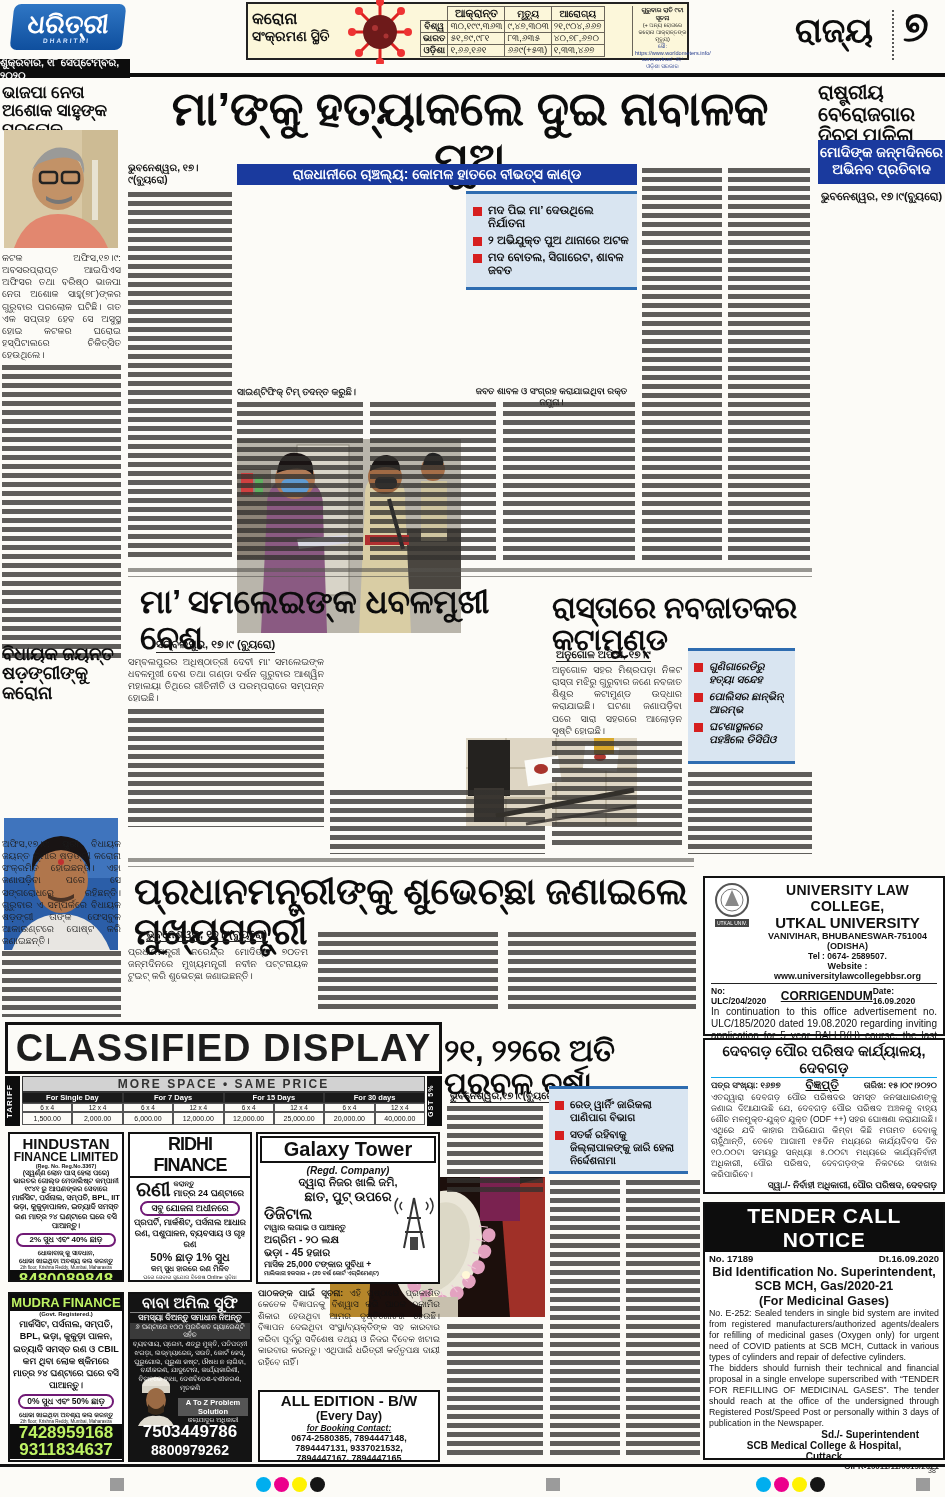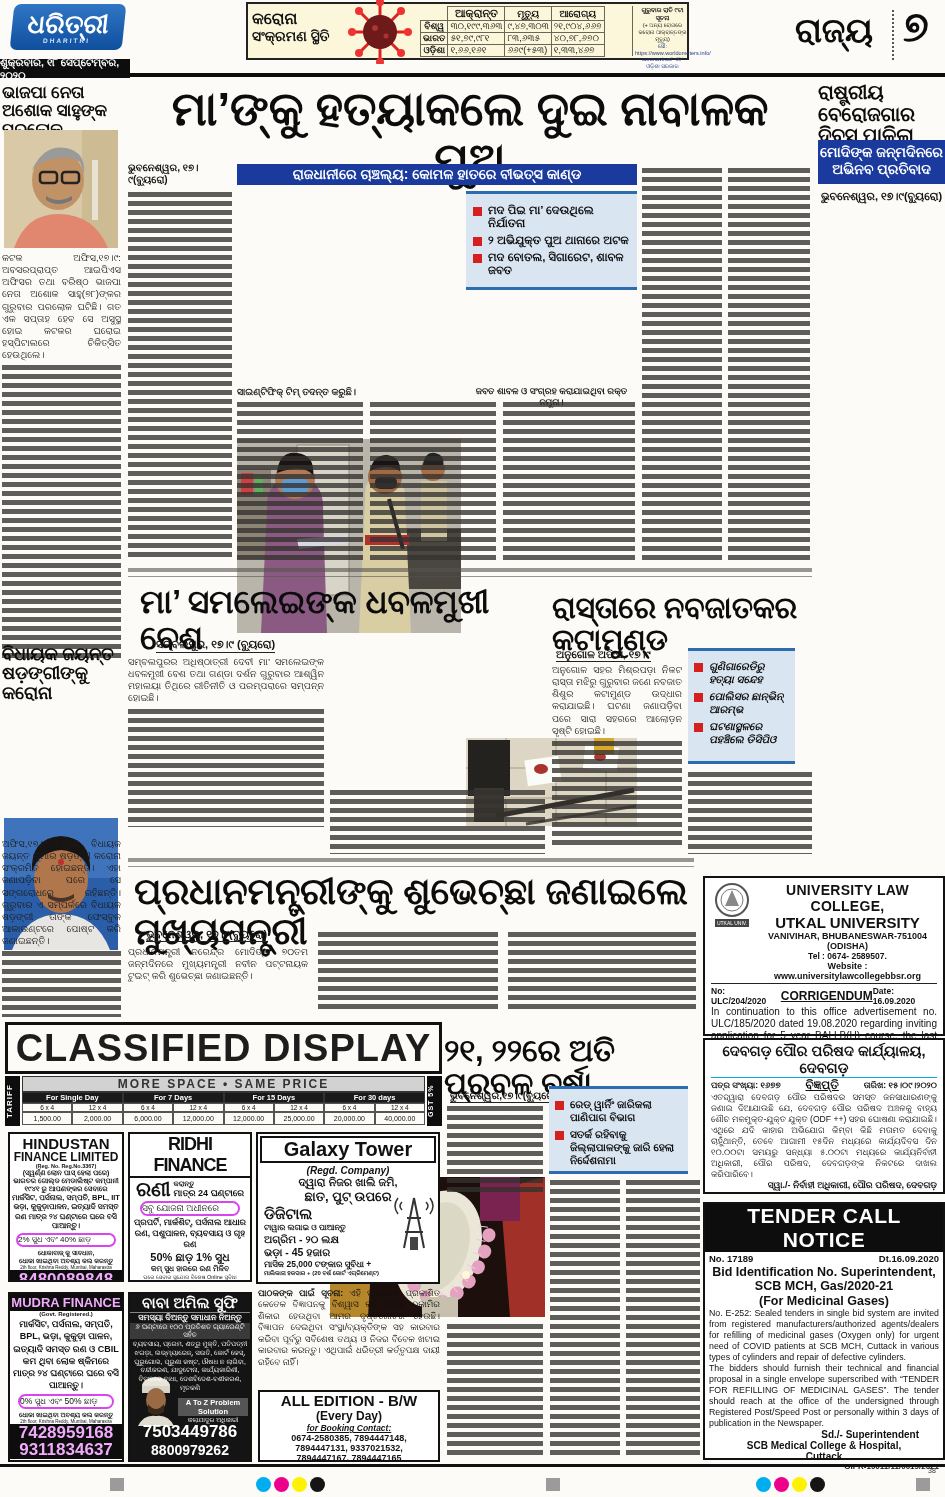--- a/index.html
+++ b/index.html
@@ -13,22 +13,22 @@
   .sim{background:repeating-linear-gradient(to bottom,#33312e 0px,#33312e 5px,rgba(0,0,0,0) 5px,rgba(0,0,0,0) 9px);opacity:.78;}
   .simlight{background:repeating-linear-gradient(to bottom,#55534e 0px,#55534e 4px,rgba(0,0,0,0) 4px,rgba(0,0,0,0) 8px);opacity:.6;}
   .kicker{background:#1a3a9e;color:#fff;font-weight:bold;text-align:center;}
   .bulletbox{background:#d9e5f1;border-top:3px solid #2e6cb0;border-bottom:3px solid #2e6cb0;
              padding:6px 7px;box-sizing:border-box;}
   .brow{display:flex;gap:6px;align-items:flex-start;font-weight:bold;color:#0c0c0c;margin:4px 0;}
   .bsq{width:9px;height:9px;background:#d61f1f;flex:0 0 auto;margin-top:3px;}
   .ph{background:#c9c6bd;overflow:hidden;position:relative;}
   .cap{font-size:9.5px;font-weight:bold;color:#222;}
   .adbox{border:2px solid #111;box-sizing:border-box;background:#fff;overflow:hidden;}
-  .phone{background:#0d0d0d;color:#f0abfc;font-weight:900;text-align:center;line-height:1.02;}
-  .oval{border:2px solid #d946ef;border-radius:12px;font-weight:normal;text-align:left;}
+  .phone{background:#0d0d0d;color:#bef264;font-weight:900;text-align:center;line-height:1.02;}
+  .oval{border:2px solid #701a75;border-radius:12px;font-weight:bold;text-align:center;}
   .vtxt{writing-mode:vertical-rl;transform:rotate(180deg);background:#0d0d0d;color:#fff;
         font-weight:bold;text-align:center;letter-spacing:1px;}
   .notice{border:2px solid #111;box-sizing:border-box;background:#fff;}
   table.ct{border-collapse:collapse;}
   table.ct td,table.ct th{border:1px solid #6a655a;padding:0 2px;white-space:nowrap;}
   .dot{width:15px;height:15px;border-radius:50%;display:inline-block;margin-right:3px;}
   .gsq{width:14px;height:13px;background:#9b9b9b;display:inline-block;}
 </style>
 </head>
 <body>

